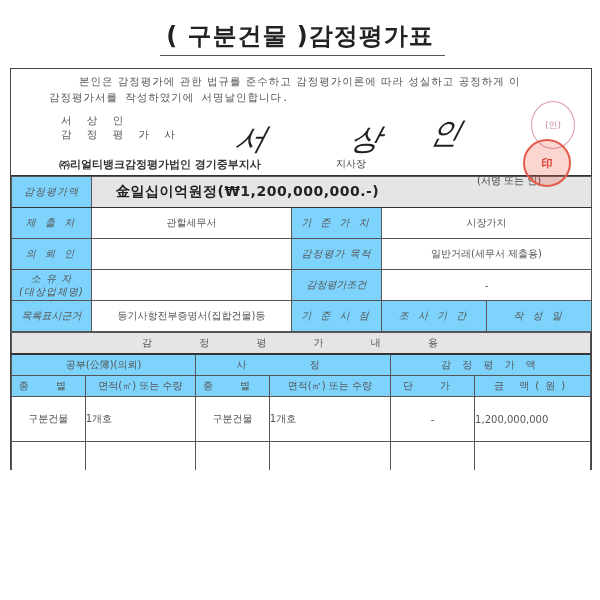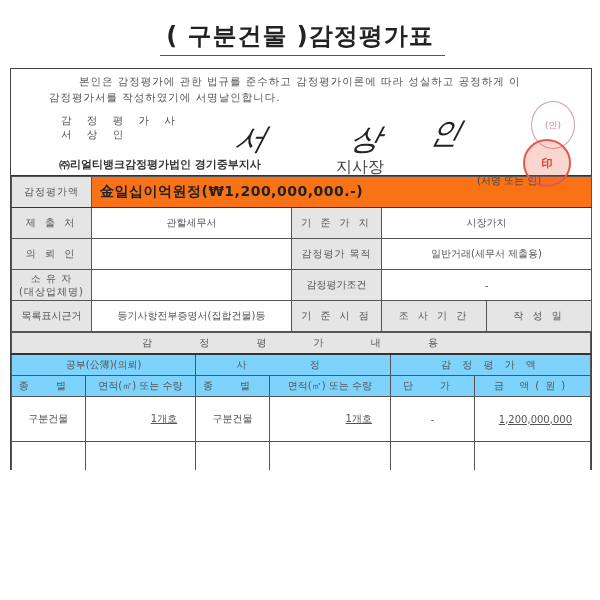--- a/index.html
+++ b/index.html
@@ -5,55 +5,55 @@
   html, body { margin:0; padding:0; background:#ffffff; }
   body { width:600px; height:600px; position:relative; overflow:hidden;
          font-family:"DejaVu Sans", sans-serif; color:#444; }
   .title { position:absolute; left:0; top:20px; width:600px; text-align:center;
            font-size:24px; color:#222; letter-spacing:1px;font-weight:bold; }
   .title-rule { position:absolute; left:160px; top:55px; width:285px; height:1px; background:#555; }
 
   .doc { position:absolute; left:10px; top:68px; width:580px; border:1.5px solid #444; border-bottom:none; }
   .intro { height:106px; position:relative; border-bottom:1.5px solid #333; font-size:10.5px; color:#555; }
   .intro .p1 { position:absolute; left:68px; top:6px; letter-spacing:1px; }
-  .intro .p2 { position:absolute; left:38px; top:22px; letter-spacing:1px; }
+  .intro .p2 { position:absolute; left:38px; top:22px; letter-spacing:1px;font-family:Liberation Mono, monospace; }
   .intro .role { position:absolute; left:50px; top:44px; letter-spacing:6px; line-height:14px; }
   .intro .firm { position:absolute; left:48px; top:88px; font-size:11px; color:#333; font-weight:bold; }
-  .intro .branch-title { position:absolute; left:325px; top:88px; font-size:16px; color:#444; }
+  .intro .branch-title { position:absolute; left:325px; top:88px; font-size:10px; color:#444; }
   .intro .sign-note { position:absolute; left:466px; top:89px; font-size:10px; color:#444;margin-top:16px; }
   .sig { position:absolute; font-family:"DejaVu Serif", serif; font-style:italic; color:#222; font-size:30px; transform:skewX(-15deg); }
   .seal1 { position:absolute; left:520px; top:32px; width:42px; height:46px; border-radius:50%;
            border:1.5px solid #d99aa8; color:#c9859a; font-size:9px; display:flex; align-items:center; justify-content:center; }
   .seal2 { position:absolute; left:512px; top:70px; width:44px; height:44px; border-radius:50%;
            border:2px solid #e35a4a; background:rgba(240,90,70,0.25); color:#e04030; font-size:11px;
            display:flex; align-items:center; justify-content:center; font-weight:bold; }
 
   table { border-collapse:collapse; width:580px; table-layout:fixed; }
   td { border:1px solid #555; font-size:10px; text-align:center; color:#555; padding:0; height:30px; }
-  td.lab { background:#e5e5e5; letter-spacing:3px; }
-  td.amount-val { background:#f97316; text-align:left; padding-left:8px; font-size:14px; color:#222; font-weight:bold; letter-spacing:0.5px; }
+  td.lab { background:#7dd3fc; letter-spacing:3px;font-style:italic; }
+  td.amount-val { background:#e5e5e5; text-align:left; padding-left:24px; font-size:14px; color:#222; font-weight:bold; letter-spacing:0.5px; }
   tr.thick td { border-bottom:1.5px solid #333; }
   .section-title td { height:20px; background:#e5e5e5; letter-spacing:22px; border-bottom:2px solid #333; }
   .hdr td { background:#7dd3fc; height:20px; letter-spacing:4px; }
-  td.r { text-align:right; padding-right:18px; letter-spacing:0;text-decoration:underline; }
+  td.r { text-align:left; padding-right:18px; letter-spacing:0; }
   td.blank { height:28px; border-bottom:none; }
 </style>
 </head>
 <body>
 
 <div class="title">( 구분건물 )감정평가표</div>
 <div class="title-rule"></div>
 
 <div class="doc">
   <div class="intro">
     <div class="p1">본인은 감정평가에 관한 법규를 준수하고 감정평가이론에 따라 성실하고 공정하게 이</div>
     <div class="p2">감정평가서를 작성하였기에 서명날인합니다.</div>
     <div class="role">
+      <div>서   상   인</div>
       <div>감 정 평 가 사</div>
-      <div>서   상   인</div>
     </div>
     <span class="sig" style="left:225px;top:50px;">서</span>
     <span class="sig" style="left:340px;top:50px;">상</span>
     <span class="sig" style="left:420px;top:44px;">인</span>
     <div class="seal1">(인)</div>
     <div class="firm">㈜리얼티뱅크감정평가법인 경기중부지사</div>
     <div class="branch-title">지사장</div>
     <div class="sign-note">(서명 또는 인)</div>
     <div class="seal2">印</div>
   </div>

